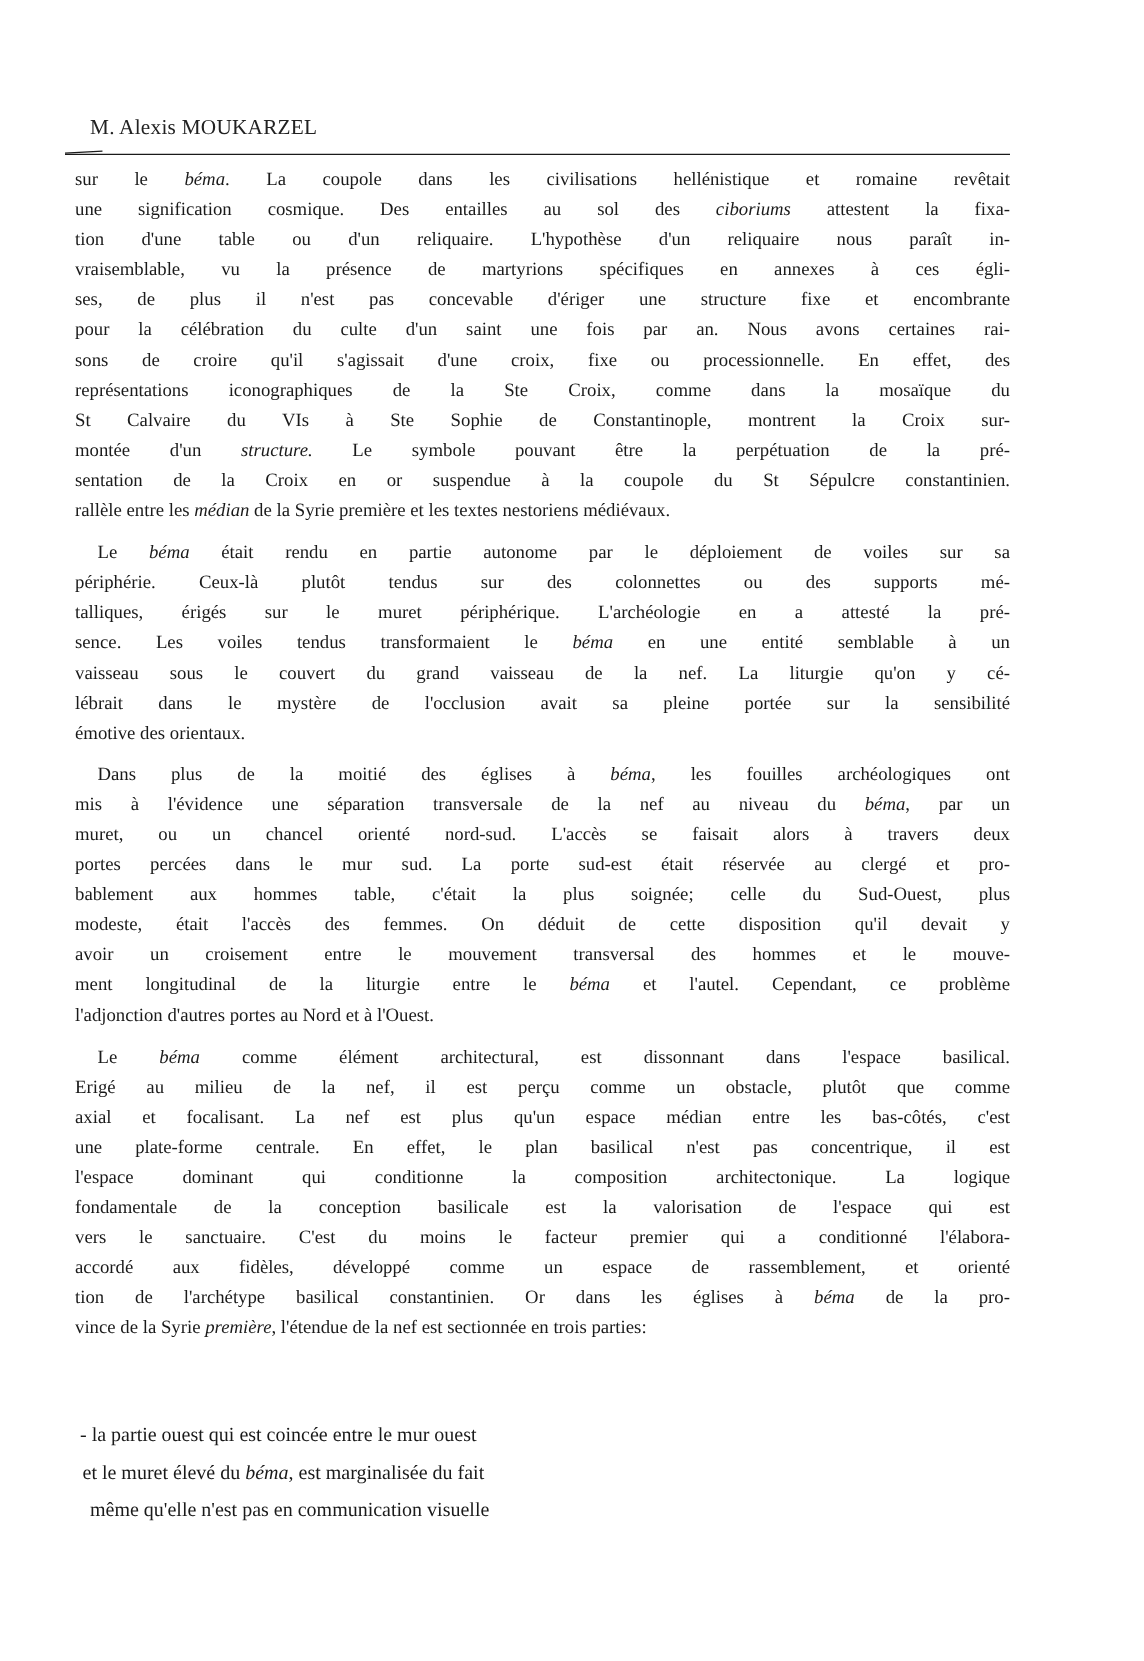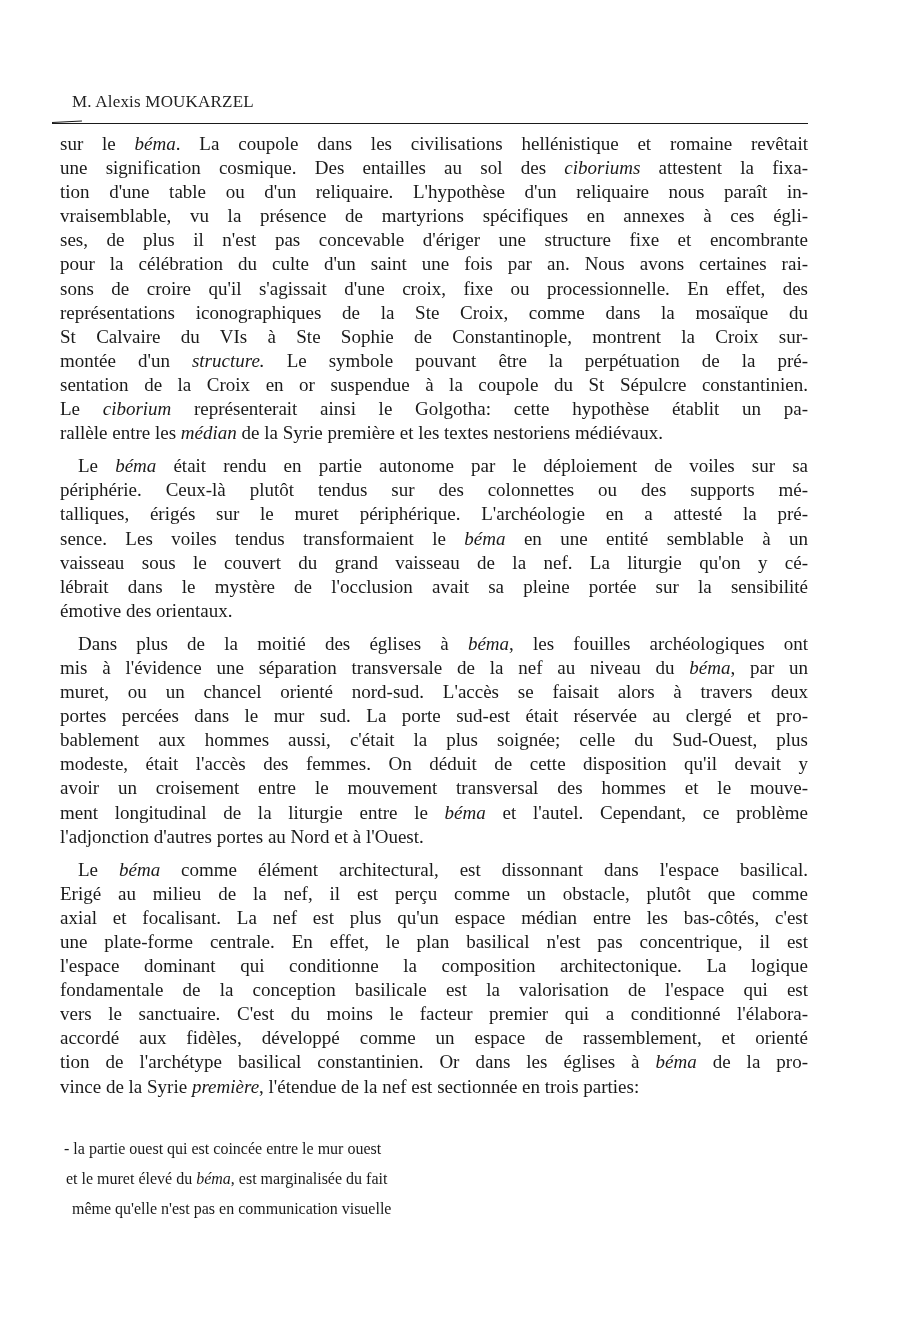--- a/index.html
+++ b/index.html
@@ -44,21 +44,21 @@
       height: 0;
       border-top: 1.3px solid #1a1a1a;
       transform: rotate(-3deg);
       transform-origin: left center;
     }
     .body-text {
       position: absolute;
       left: 60px;
       top: 132px;
       width: 748px;
-      font-size: 19px;
+      font-size: 15px;
       line-height: 24.1px;
       text-align: justify;
     }
     .para {
       margin: 0 0 9px 0;
       text-indent: 0;
     }
     .line {
       display: block;
       text-align: justify;
@@ -111,38 +111,37 @@
         <span class="line">une signification cosmique. Des entailles au sol des <em>ciboriums</em> attestent la fixa-</span>
         <span class="line">tion d'une table ou d'un reliquaire. L'hypothèse d'un reliquaire nous paraît in-</span>
         <span class="line">vraisemblable, vu la présence de martyrions spécifiques en annexes à ces égli-</span>
         <span class="line">ses, de plus il n'est pas concevable d'ériger une structure fixe et encombrante</span>
         <span class="line">pour la célébration du culte d'un saint une fois par an. Nous avons certaines rai-</span>
         <span class="line">sons de croire qu'il s'agissait d'une croix, fixe ou processionnelle. En effet, des</span>
         <span class="line">représentations iconographiques de la Ste Croix, comme dans la mosaïque du</span>
         <span class="line">St Calvaire du VIs à Ste Sophie de Constantinople, montrent la Croix sur-</span>
         <span class="line">montée d'un <em>structure.</em> Le symbole pouvant être la perpétuation de la pré-</span>
         <span class="line">sentation de la Croix en or suspendue à la coupole du St Sépulcre constantinien.</span>
-        <span class="line">Le <em>ciborium</em> représenterait ainsi le Golgotha: cette hypothèse établit un pa-</span>
         <span class="line last">rallèle entre les <em>médian</em> de la Syrie première et les textes nestoriens médiévaux.</span>
       </div>
     <div class="para">
         <span class="line indent-first">Le <em>béma</em> était rendu en partie autonome par le déploiement de voiles sur sa</span>
         <span class="line">périphérie. Ceux-là plutôt tendus sur des colonnettes ou des supports mé-</span>
         <span class="line">talliques, érigés sur le muret périphérique. L'archéologie en a attesté la pré-</span>
         <span class="line">sence. Les voiles tendus transformaient le <em>béma</em> en une entité semblable à un</span>
         <span class="line">vaisseau sous le couvert du grand vaisseau de la nef. La liturgie qu'on y cé-</span>
         <span class="line">lébrait dans le mystère de l'occlusion avait sa pleine portée sur la sensibilité</span>
         <span class="line last">émotive des orientaux.</span>
       </div>
     <div class="para">
         <span class="line indent-first">Dans plus de la moitié des églises à <em>béma</em>, les fouilles archéologiques ont</span>
         <span class="line">mis à l'évidence une séparation transversale de la nef au niveau du <em>béma</em>, par un</span>
         <span class="line">muret, ou un chancel orienté nord-sud. L'accès se faisait alors à travers deux</span>
         <span class="line">portes percées dans le mur sud. La porte sud-est était réservée au clergé et pro-</span>
-        <span class="line">bablement aux hommes aussi, c'était la plus soignée; celle du Sud-Ouest, plus</span>
+        <span class="line">bablement aux hommes table, c'était la plus soignée; celle du Sud-Ouest, plus</span>
         <span class="line">modeste, était l'accès des femmes. On déduit de cette disposition qu'il devait y</span>
         <span class="line">avoir un croisement entre le mouvement transversal des hommes et le mouve-</span>
         <span class="line">ment longitudinal de la liturgie entre le <em>béma</em> et l'autel. Cependant, ce problème</span>
         <span class="line last">l'adjonction d'autres portes au Nord et à l'Ouest.</span>
       </div>
     <div class="para">
         <span class="line indent-first">Le <em>béma</em> comme élément architectural, est dissonnant dans l'espace basilical.</span>
         <span class="line">Erigé au milieu de la nef, il est perçu comme un obstacle, plutôt que comme</span>
         <span class="line">axial et focalisant. La nef est plus qu'un espace médian entre les bas-côtés, c'est</span>
         <span class="line">une plate-forme centrale. En effet, le plan basilical n'est pas concentrique, il est</span>

